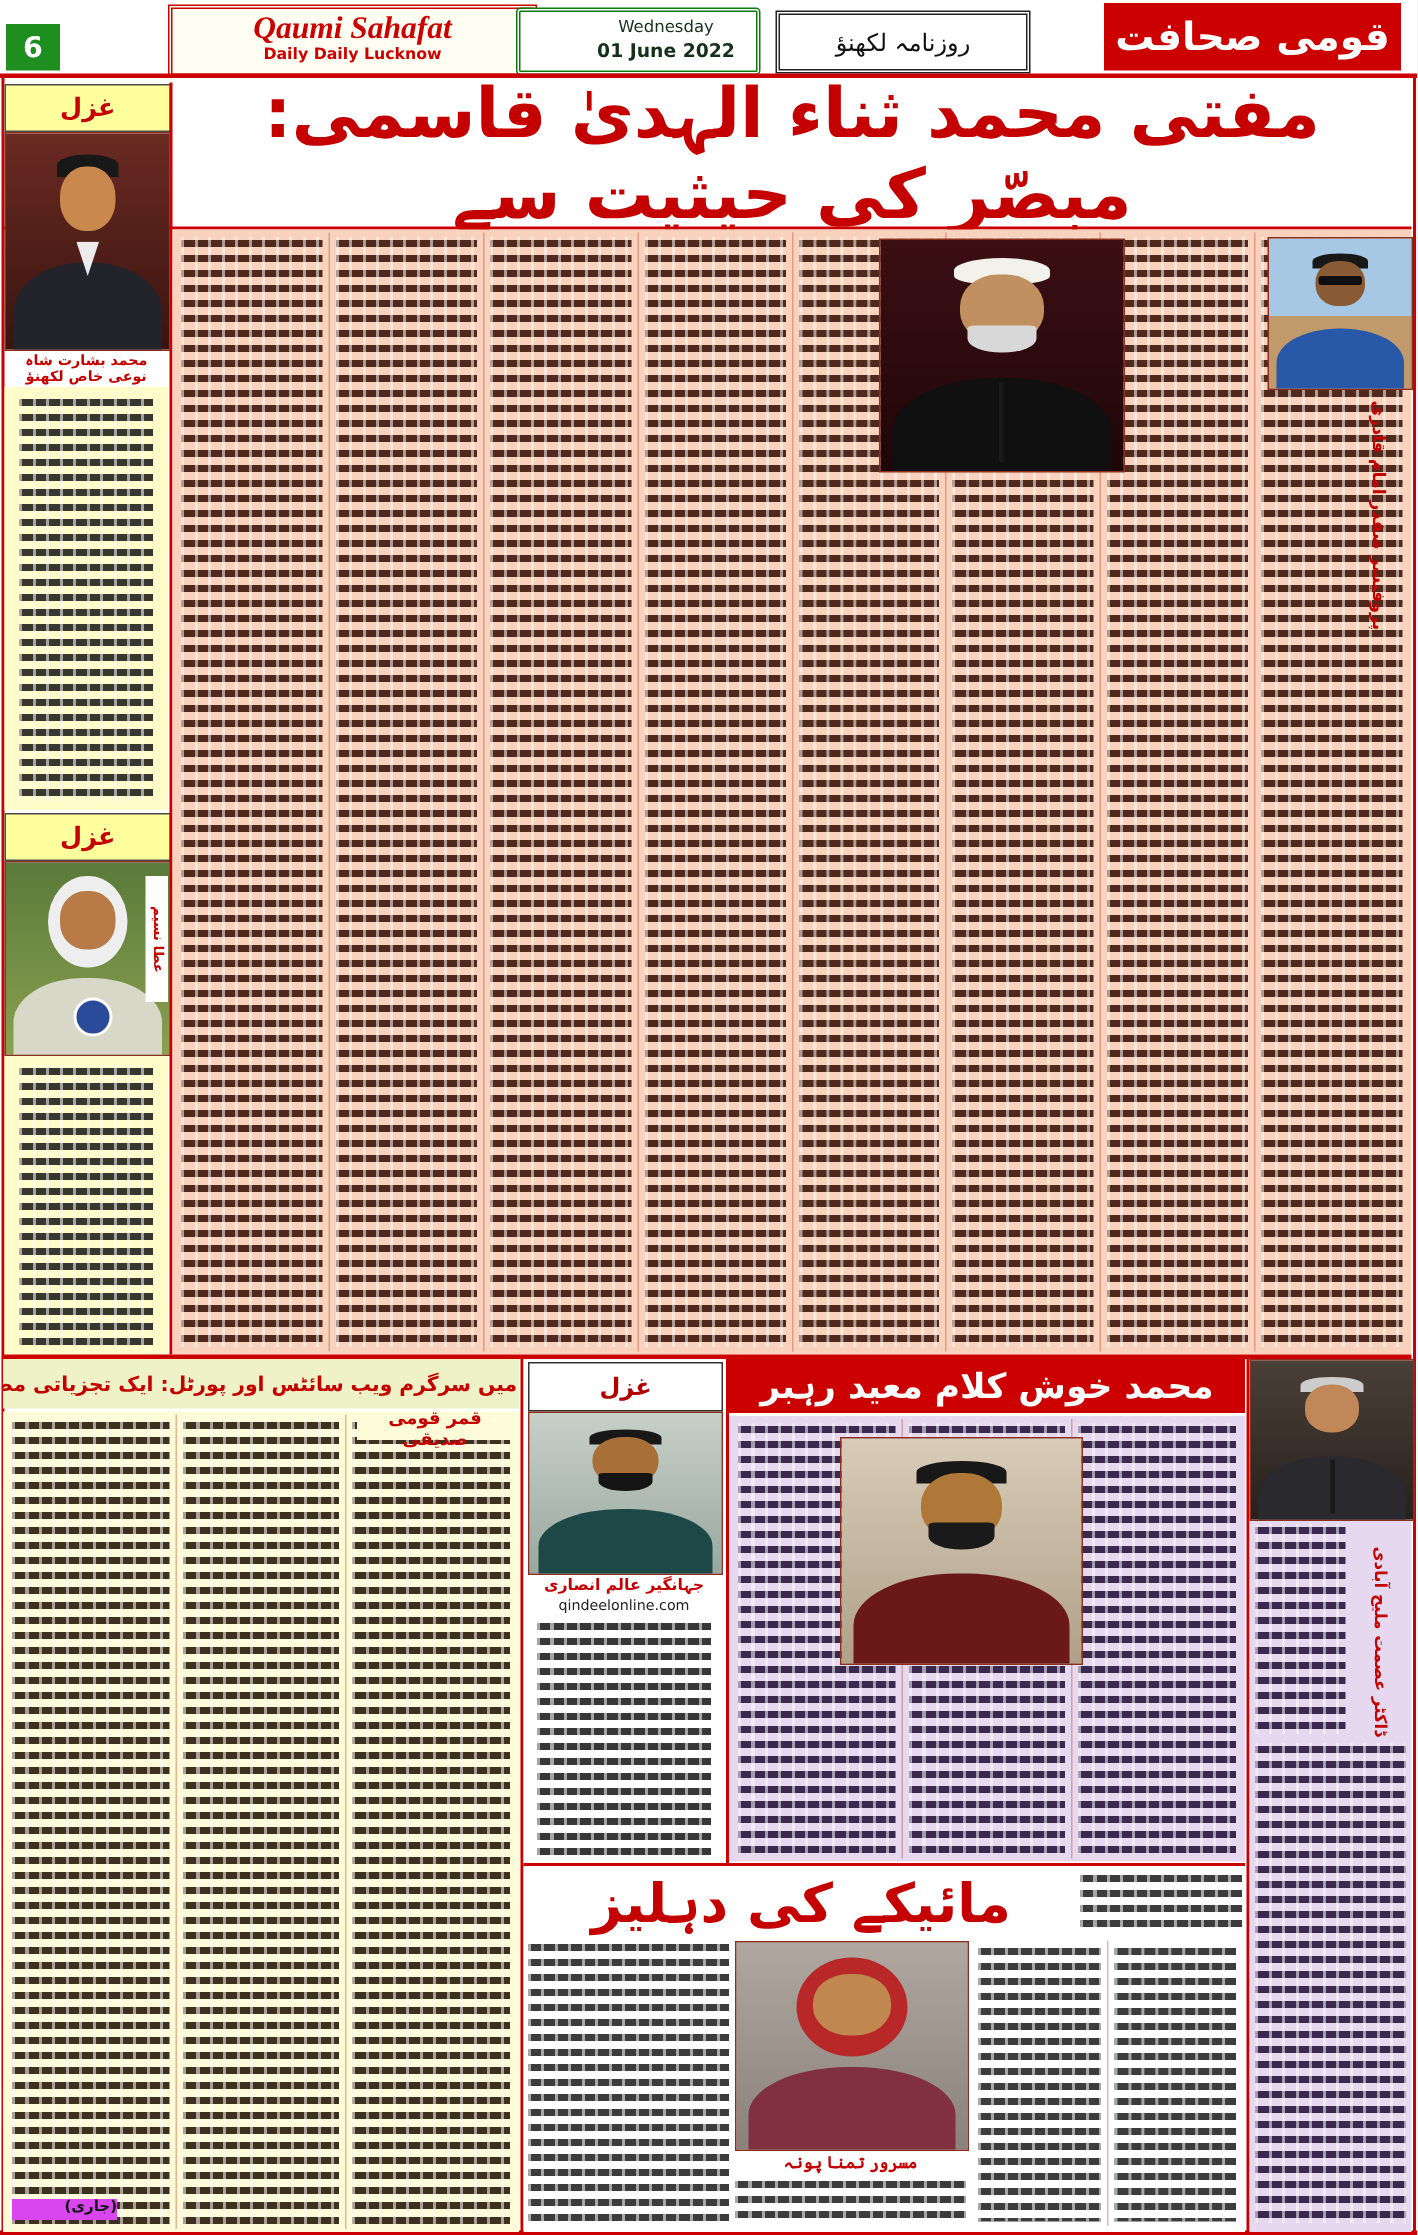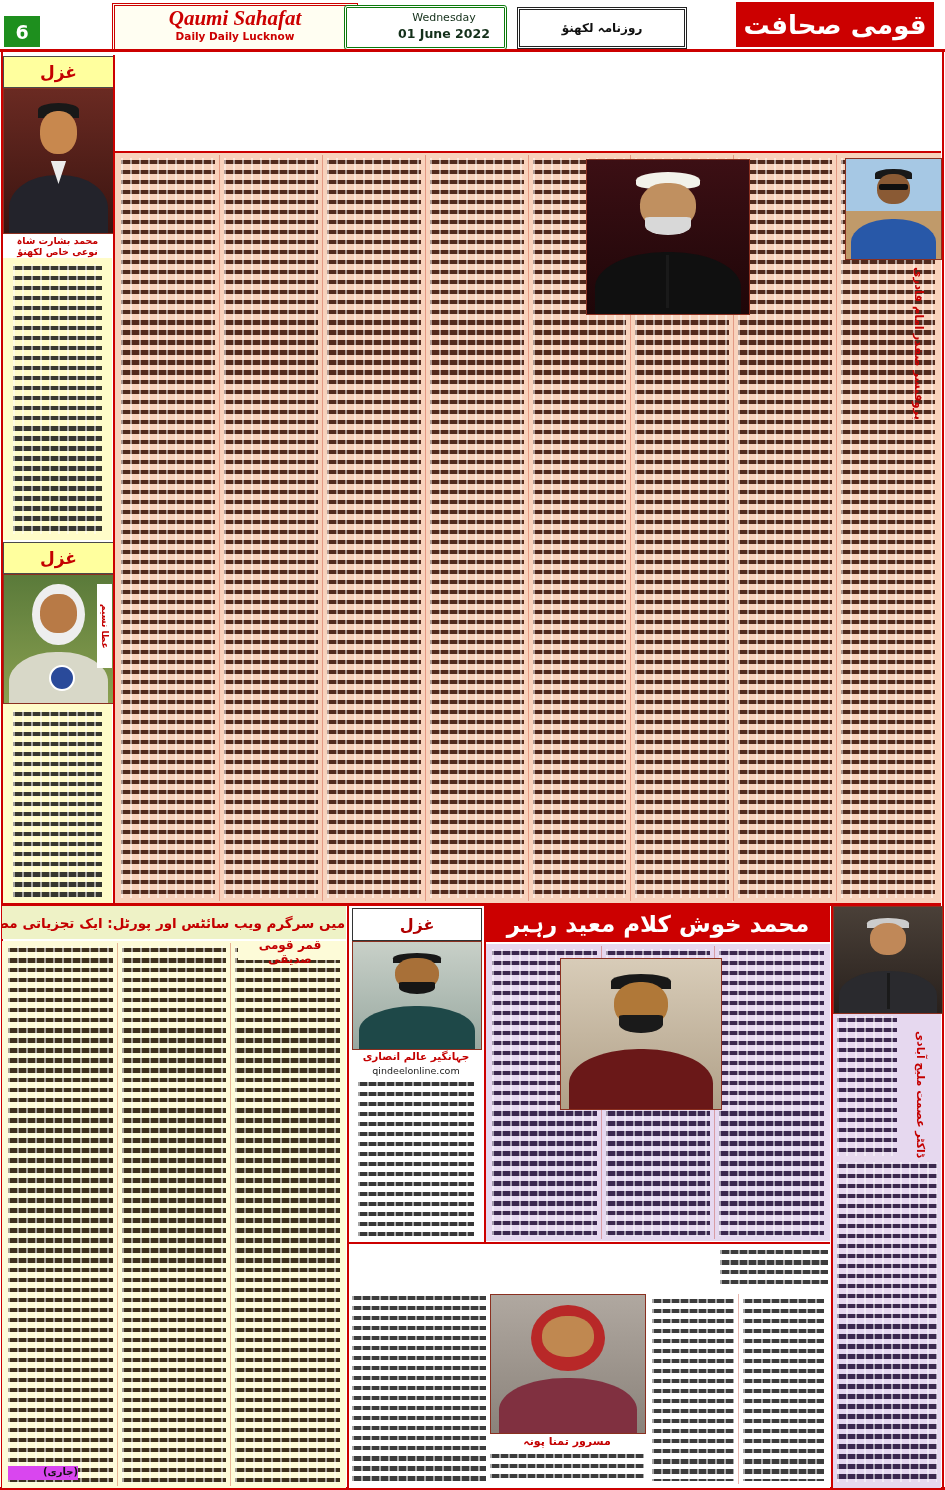--- a/index.html
+++ b/index.html
@@ -80,26 +80,27 @@
   <div class="abs" style="left:64px;top:3px;width:240px;height:43px;border:3px double #cc0000;background:#fffef2;text-align:center;margin-left:48px;">
     <div style="font-family:'Liberation Serif',serif;font-style:italic;font-weight:bold;font-size:21px;color:#cc0000;line-height:24px;">Qaumi Sahafat</div>
     <div style="font-size:10.5px;font-weight:bold;color:#cc0000;line-height:13px;">Daily Daily Lucknow</div>
   </div>
 
   <div class="abs" style="left:344px;top:5px;width:120px;height:39px;border:3px double #0c7a0c;border-radius:3px;background:#fff;text-align:center;padding-left:37px;">
     <div style="font-size:11px;color:#14301a;line-height:16px;margin-top:2px;">Wednesday</div>
     <div style="font-size:12.5px;font-weight:bold;color:#14301a;line-height:15px;">01 June 2022</div>
   </div>
 
-  <div class="abs ctr rtl" style="left:517px;top:7px;width:164px;height:36px;border:3px double #222;font-size:12px;font-weight:bold;color:#111;">روزنامہ لکھنؤ</div>
+  <div class="abs ctr rtl" style="left:517px;top:7px;width:164px;height:36px;border:3px double #222;font-size:16px;font-weight:normal;color:#111;">روزنامہ لکھنؤ</div>
 
   <div class="abs ctr rtl" style="left:736px;top:2px;width:198px;height:45px;background:#cc0000;color:#fff;font-size:26px;font-weight:bold;">قومی صحافت</div>
 
   <div class="abs hrule" style="left:0;top:49px;width:945px;height:3px;"></div>
 
+  <div class="abs ctr rtl" style="left:116px;top:55px;width:824px;height:94px;color:#c40000;font-size:46px;font-weight:bold;">مفتی محمد ثناء الہدیٰ قاسمی: مبصّر کی حیثیت سے</div>
   <div class="abs hrule" style="left:2px;top:151px;width:939px;height:2px;"></div>
 
   <div class="abs vrule" style="left:1px;top:52px;width:1.5px;height:1436px;"></div>
   <div class="abs vrule" style="left:942px;top:52px;width:1.5px;height:1436px;"></div>
   <div class="abs hrule" style="left:0;top:1487px;width:945px;height:3px;"></div>
 
   <div class="abs ctr ghz rtl" style="left:3px;top:56px;width:109px;height:30px;">غزل</div>
 
   <div class="photo" style="left:3px;top:88px;width:109px;height:144px;--pbg1:#6a2a22;--pbg2:#3a1410;--skin:#c8884e;--shirt:#23232b;">
     <b class="hair"></b>
@@ -243,30 +244,31 @@
     <b class="face"></b>
     <b class="body"></b>
     <b class="mic"></b>
   </div>
   <div class="abs vcap rtl" style="left:901px;top:1016px;width:38px;height:142px;font-size:11px;">ڈاکٹر عصمت ملیح آبادی</div>
   <i class="txt abs" style="left:837px;top:1016px;width:60px;height:140px;display:block;--ink:#241038;"></i>
   <i class="txt abs" style="left:837px;top:1162px;width:100px;height:320px;display:block;--ink:#241038;"></i>
 
   <div class="abs hrule" style="left:349px;top:1242px;width:481px;height:2px;"></div>
   <div class="abs" style="left:349px;top:1245px;width:481px;height:243px;background:#fff;"></div>
+  <div class="abs ctr rtl" style="left:352px;top:1246px;width:364px;height:46px;color:#c40000;font-size:36px;font-weight:bold;">مائیکے کی دہلیز</div>
   <i class="txt abs" style="left:720px;top:1248px;width:108px;height:42px;display:block;--ink:#222;"></i>
 
   <i class="txt abs" style="left:352px;top:1294px;width:134px;height:190px;display:block;--ink:#222;"></i>
 
   <div class="photo" style="left:490px;top:1294px;width:154px;height:138px;--pbg1:#b0a8a0;--pbg2:#8a827a;--skin:#c08850;--shirt:#803040;">
     <b class="hij" style="background:#b82828;"></b>
     <b class="face"></b>
     <b class="body"></b>
   </div>
-  <div class="abs ctr rtl" style="left:490px;top:1434px;width:154px;height:14px;color:#c40000;font-size:11px;font-weight:bold;">مسرور تمنا پونہ</div>
+  <div class="abs ctr rtl" style="left:490px;top:1434px;width:154px;height:14px;color:#c40000;font-size:11px;font-weight:bold;font-family:Liberation Serif, serif;">مسرور تمنا پونہ</div>
   <i class="txt abs" style="left:490px;top:1452px;width:154px;height:32px;display:block;--ink:#222;"></i>
 
   <div class="abs cols" style="left:648px;top:1294px;width:180px;height:190px;--ink:#222;">
     <div class="c">
         <i class="txt"></i>
       </div>
     <div class="c">
         <i class="txt"></i>
       </div>
   </div>

